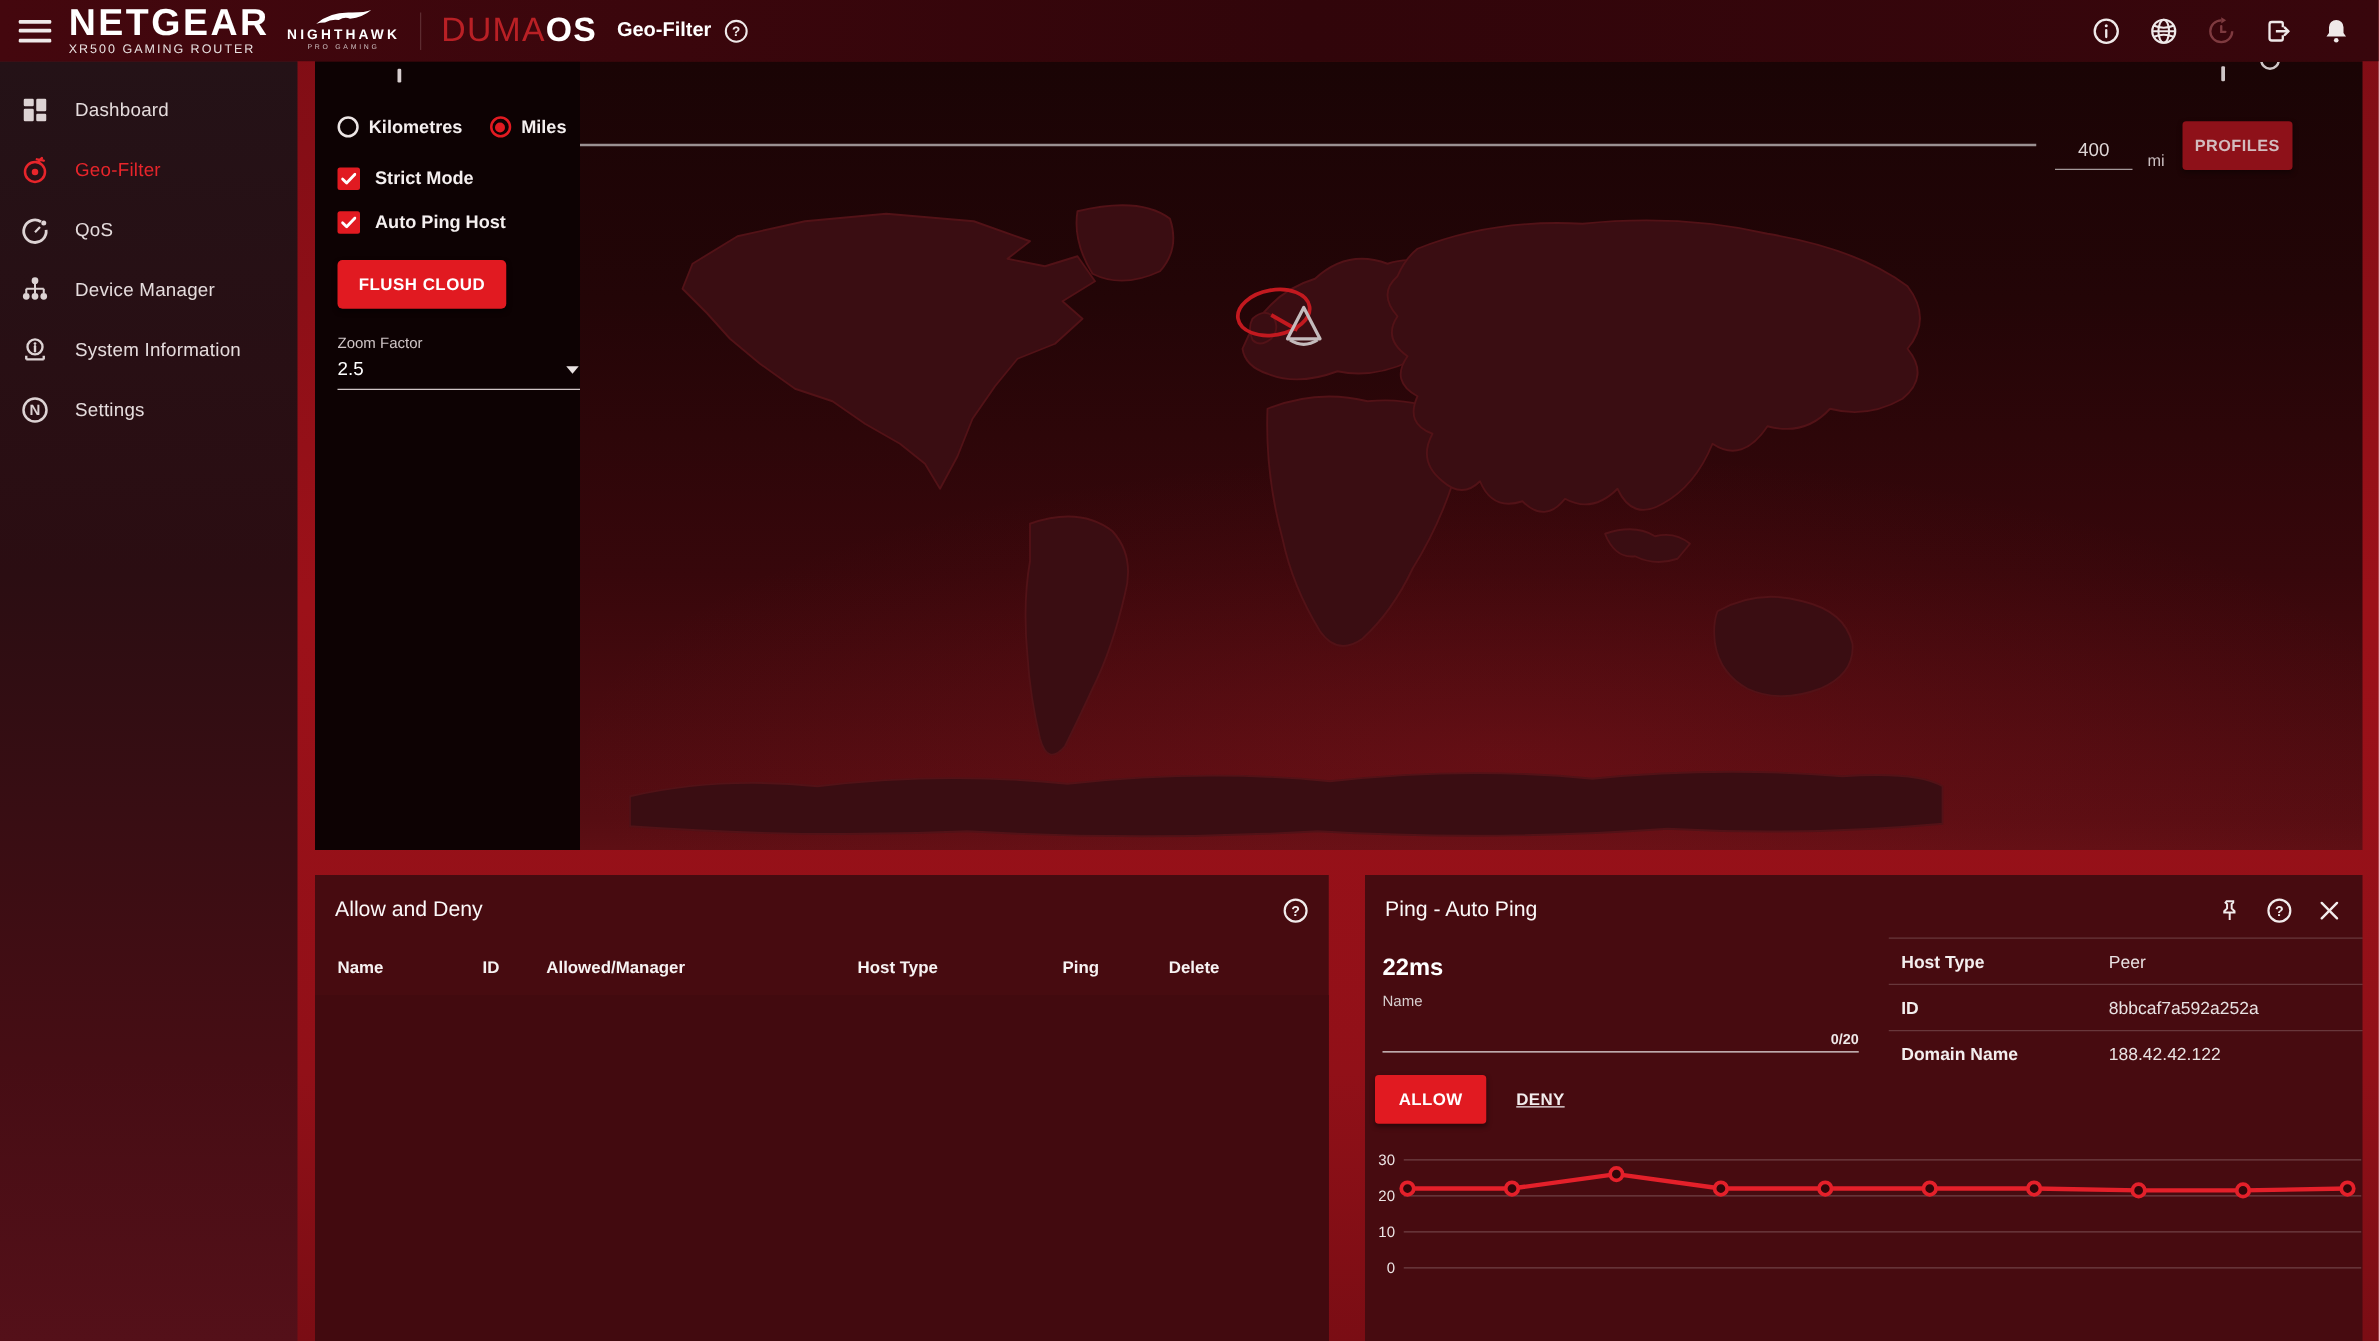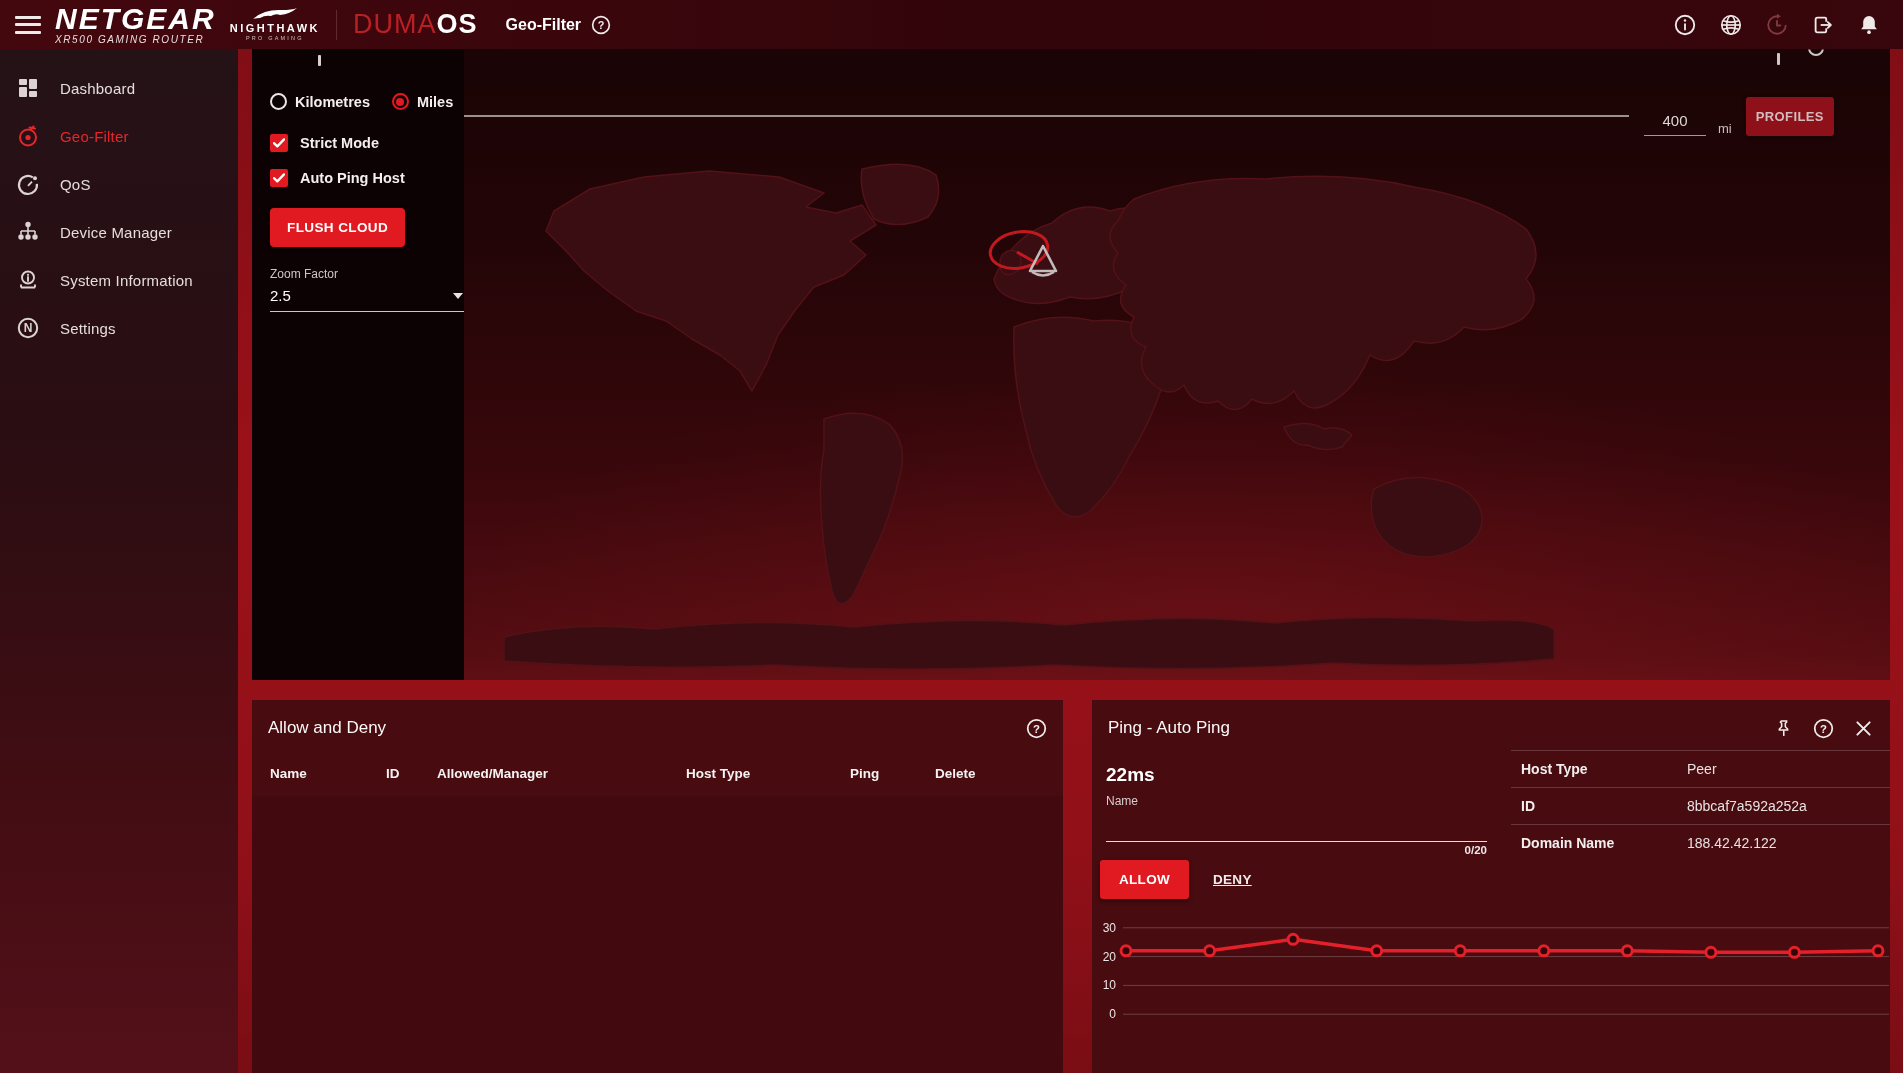--- a/index.html
+++ b/index.html
@@ -8,28 +8,28 @@
     font-family:"Liberation Sans", sans-serif;
     background:linear-gradient(180deg,#7e0d15 0%,#9c1119 45%,#911018 80%,#7a0d14 100%);
     color:#fff; position:relative;
   }
   
   .topbar { position:absolute; left:0; top:0; width:1903px; height:49px;
     background:linear-gradient(90deg,#44070e 0%,#31050a 55%,#38060c 100%);
     display:flex; align-items:center; z-index:30; }
   .hamburger { width:26px; height:18px; margin:0 14px 0 15px; display:flex; flex-direction:column; justify-content:space-between; cursor:pointer; }
   .hamburger span { display:block; height:3px; background:#efe9e9; border-radius:1px; }
-  .brand { display:flex; flex-direction:column; line-height:1; margin-right:14px;font-style:italic; }
+  .brand { display:flex; flex-direction:column; line-height:1; margin-right:14px; }
   .brand-name { font-size:30px; font-weight:bold; letter-spacing:2px; color:#fff; }
   .brand-sub { font-size:10px; letter-spacing:1.6px; color:#e8e0e0; margin-top:1px; }
   .nh { display:flex; flex-direction:column; align-items:center; line-height:1; margin-right:16px; }
   .nh-name { font-size:11px; font-weight:bold; letter-spacing:2.5px; color:#fff; margin-top:1px;}
   .nh-sub { font-size:5.5px; letter-spacing:2.2px; color:#cdbfc0; margin-top:2px; }
   .tb-divider { width:1px; height:30px; background:#5d2b30; margin-right:16px; }
-  .dumaos { font-size:27px; line-height:1; margin-right:28px; letter-spacing:1px; }
+  .dumaos { font-size:27px; line-height:1; margin-right:16px; letter-spacing:1px; }
   .dumaos .duma { color:#b92025; font-weight:300; }
   .dumaos .os { color:#fff; font-weight:bold; }
   .page-title { font-size:16px; font-weight:bold; color:#fff; margin-right:10px; }
   .tb-help { width:20px; height:20px; }
   .tb-spacer { flex:1; }
   .tb-icons { display:flex; align-items:center; gap:22px; margin-right:22px; }
   .tb-icon { width:24px; height:24px; color:#efe9e9; cursor:pointer; }
   .tb-icon.dim { color:#7e3a3f; }
   .tb-icon svg, .tb-help svg { width:100%; height:100%; display:block; }
   
@@ -88,21 +88,21 @@
   .ph-icon svg { width:100%; height:100%; display:block; }
   .allow-cols { display:grid; grid-template-columns:116px 51px 249px 164px 85px auto; padding:0 0 0 18px; height:34px; align-items:center; }
   .allow-cols .col { font-size:13.5px; font-weight:bold; color:#f6f2f2; }
   .allow-body { position:absolute; left:0; right:0; top:96px; bottom:0; background:#420a0f; }
   
   .ping-value { font-size:19px; font-weight:bold; color:#fff; margin:8px 0 0 14px; }
   .name-field { position:absolute; left:14px; top:94px; width:381px; }
   .name-label { font-size:12px; color:#d8cfcf; }
   .name-input { width:100%; background:transparent; border:none; border-bottom:1px solid #e6dfdf; height:34px; color:#fff;
     font-size:14px; font-family:"Liberation Sans",sans-serif; }
-  .name-counter { position:absolute; right:0; top:50px; font-size:11.5px; font-weight:bold; color:#efe9e9; }
+  .name-counter { position:absolute; right:0; top:32px; font-size:11.5px; font-weight:bold; color:#efe9e9; }
   .pp-buttons { position:absolute; left:8px; top:160px; display:flex; align-items:center; }
   .allow-btn { background:#e11a21; color:#fff; font-weight:bold; font-size:13.5px; letter-spacing:.3px; border:none;
     border-radius:3px; padding:12px 19px; cursor:pointer; box-shadow:0 2px 4px rgba(0,0,0,.4); font-family:"Liberation Sans",sans-serif; }
   .deny-btn { background:transparent; color:#f2ecec; font-weight:bold; font-size:13.5px; letter-spacing:.3px; border:none;
     padding:12px 24px; cursor:pointer; font-family:"Liberation Sans",sans-serif;text-decoration:underline; }
   .ping-details { position:absolute; left:419px; top:50px; right:0; }
   .pd-row { display:flex; align-items:center; height:37px; border-top:1px solid rgba(255,255,255,.18); padding-left:10px; }
   .pd-label { width:166px; font-size:14px; font-weight:bold; color:#f3eeee; }
   .pd-value { font-size:14px; color:#e9e2e2; }
   .chart-wrap { position:absolute; left:0; top:214px; width:798px; height:150px; }

